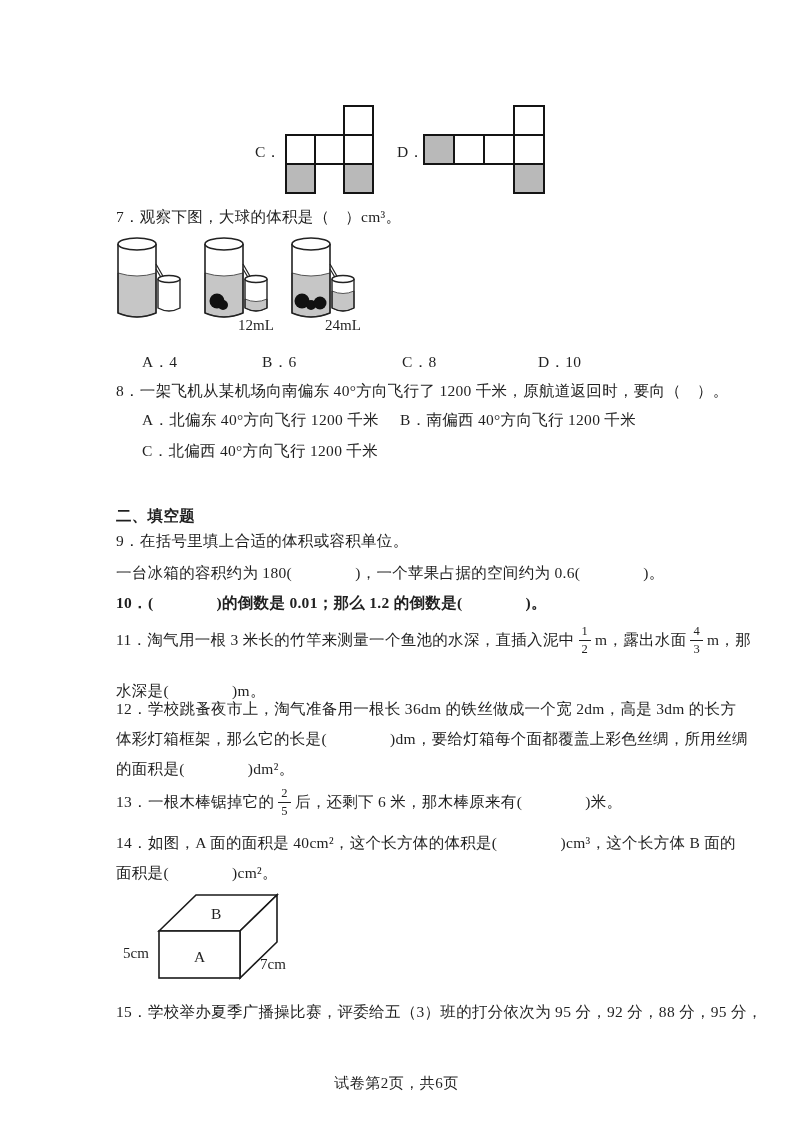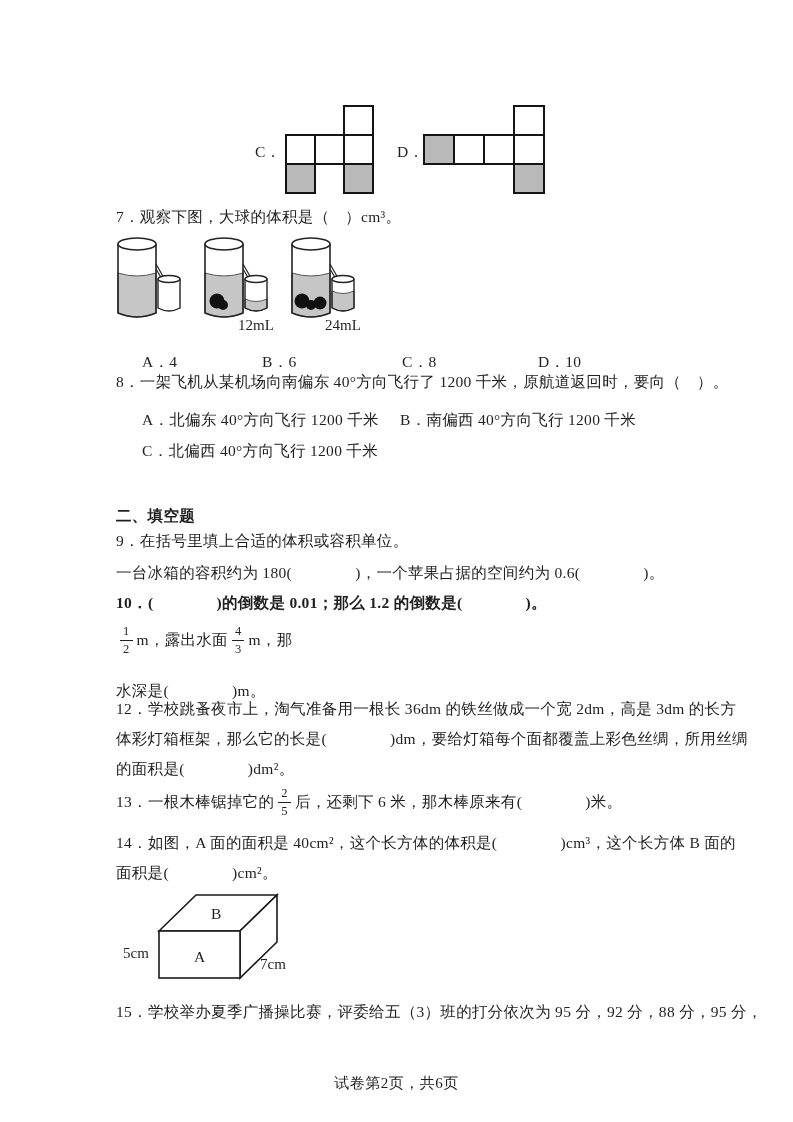--- a/index.html
+++ b/index.html
@@ -93,37 +93,38 @@
   <text x="213" y="96" font-size="15">24mL</text>
 </svg>
 
 <div class="optrow" style="top:345px;margin-top:7px;">
   <span style="left:142px;">A．4</span>
   <span style="left:262px;">B．6</span>
   <span style="left:402px;">C．8</span>
   <span style="left:538px;">D．10</span>
 </div>
 
-<div class="tline" style="top:372px;">8．一架飞机从某机场向南偏东 40°方向飞行了 1200 千米，原航道返回时，要向（　）。</div>
+<div class="tline" style="top:381px;">8．一架飞机从某机场向南偏东 40°方向飞行了 1200 千米，原航道返回时，要向（　）。</div>
 <div class="optrow" style="top:410px;padding-left:48px;">
   <span style="left:142px;">A．北偏东 40°方向飞行 1200 千米</span>
   <span style="left:400px;">B．南偏西 40°方向飞行 1200 千米</span>
 </div>
 <div class="optrow" style="top:441px;">
   <span style="left:142px;">C．北偏西 40°方向飞行 1200 千米</span>
 </div>
 
 <div class="tline bold" style="top:506px;">二、填空题</div>
 
 <div class="tline" style="top:531px;">9．在括号里填上合适的体积或容积单位。</div>
 <div class="tline" style="top:563px;">一台冰箱的容积约为 180(　　　　)，一个苹果占据的空间约为 0.6(　　　　)。</div>
 
 <div class="tline" style="top:593px;font-weight:bold;">10．(　　　　)的倒数是 0.01；那么 1.2 的倒数是(　　　　)。</div>
 
 <div class="tline fracline" style="top:622px;height:36px;">
+  <span>11．淘气用一根 3 米长的竹竿来测量一个鱼池的水深，直插入泥中</span>
   <span class="frac">
     <span class="num">1</span>
     <span class="den">2</span>
   </span>
   <span>m，露出水面</span>
   <span class="frac">
     <span class="num">4</span>
     <span class="den">3</span>
   </span>
   <span>m，那</span>

